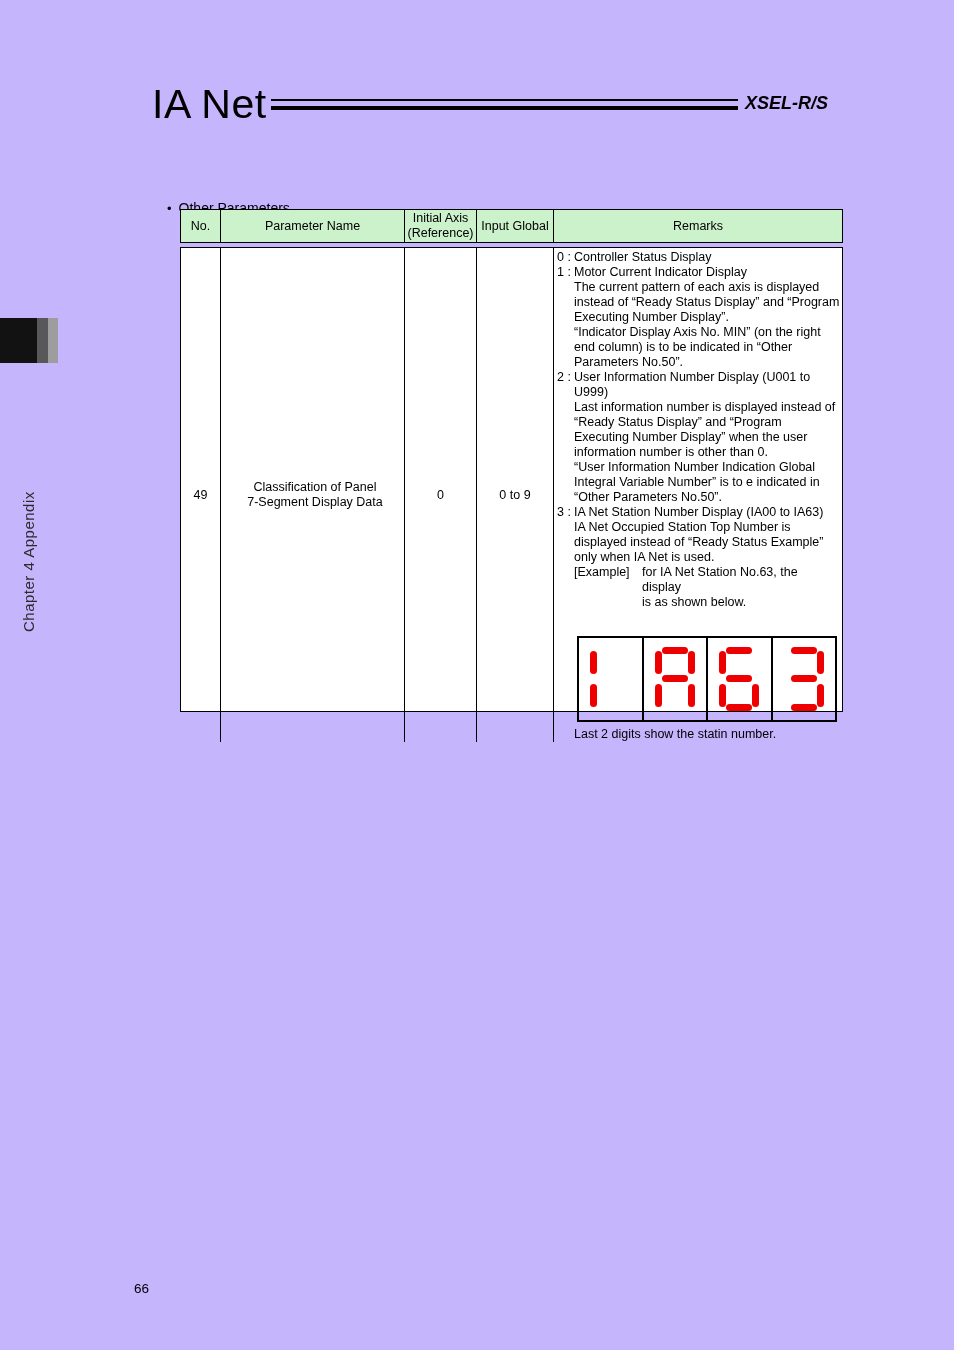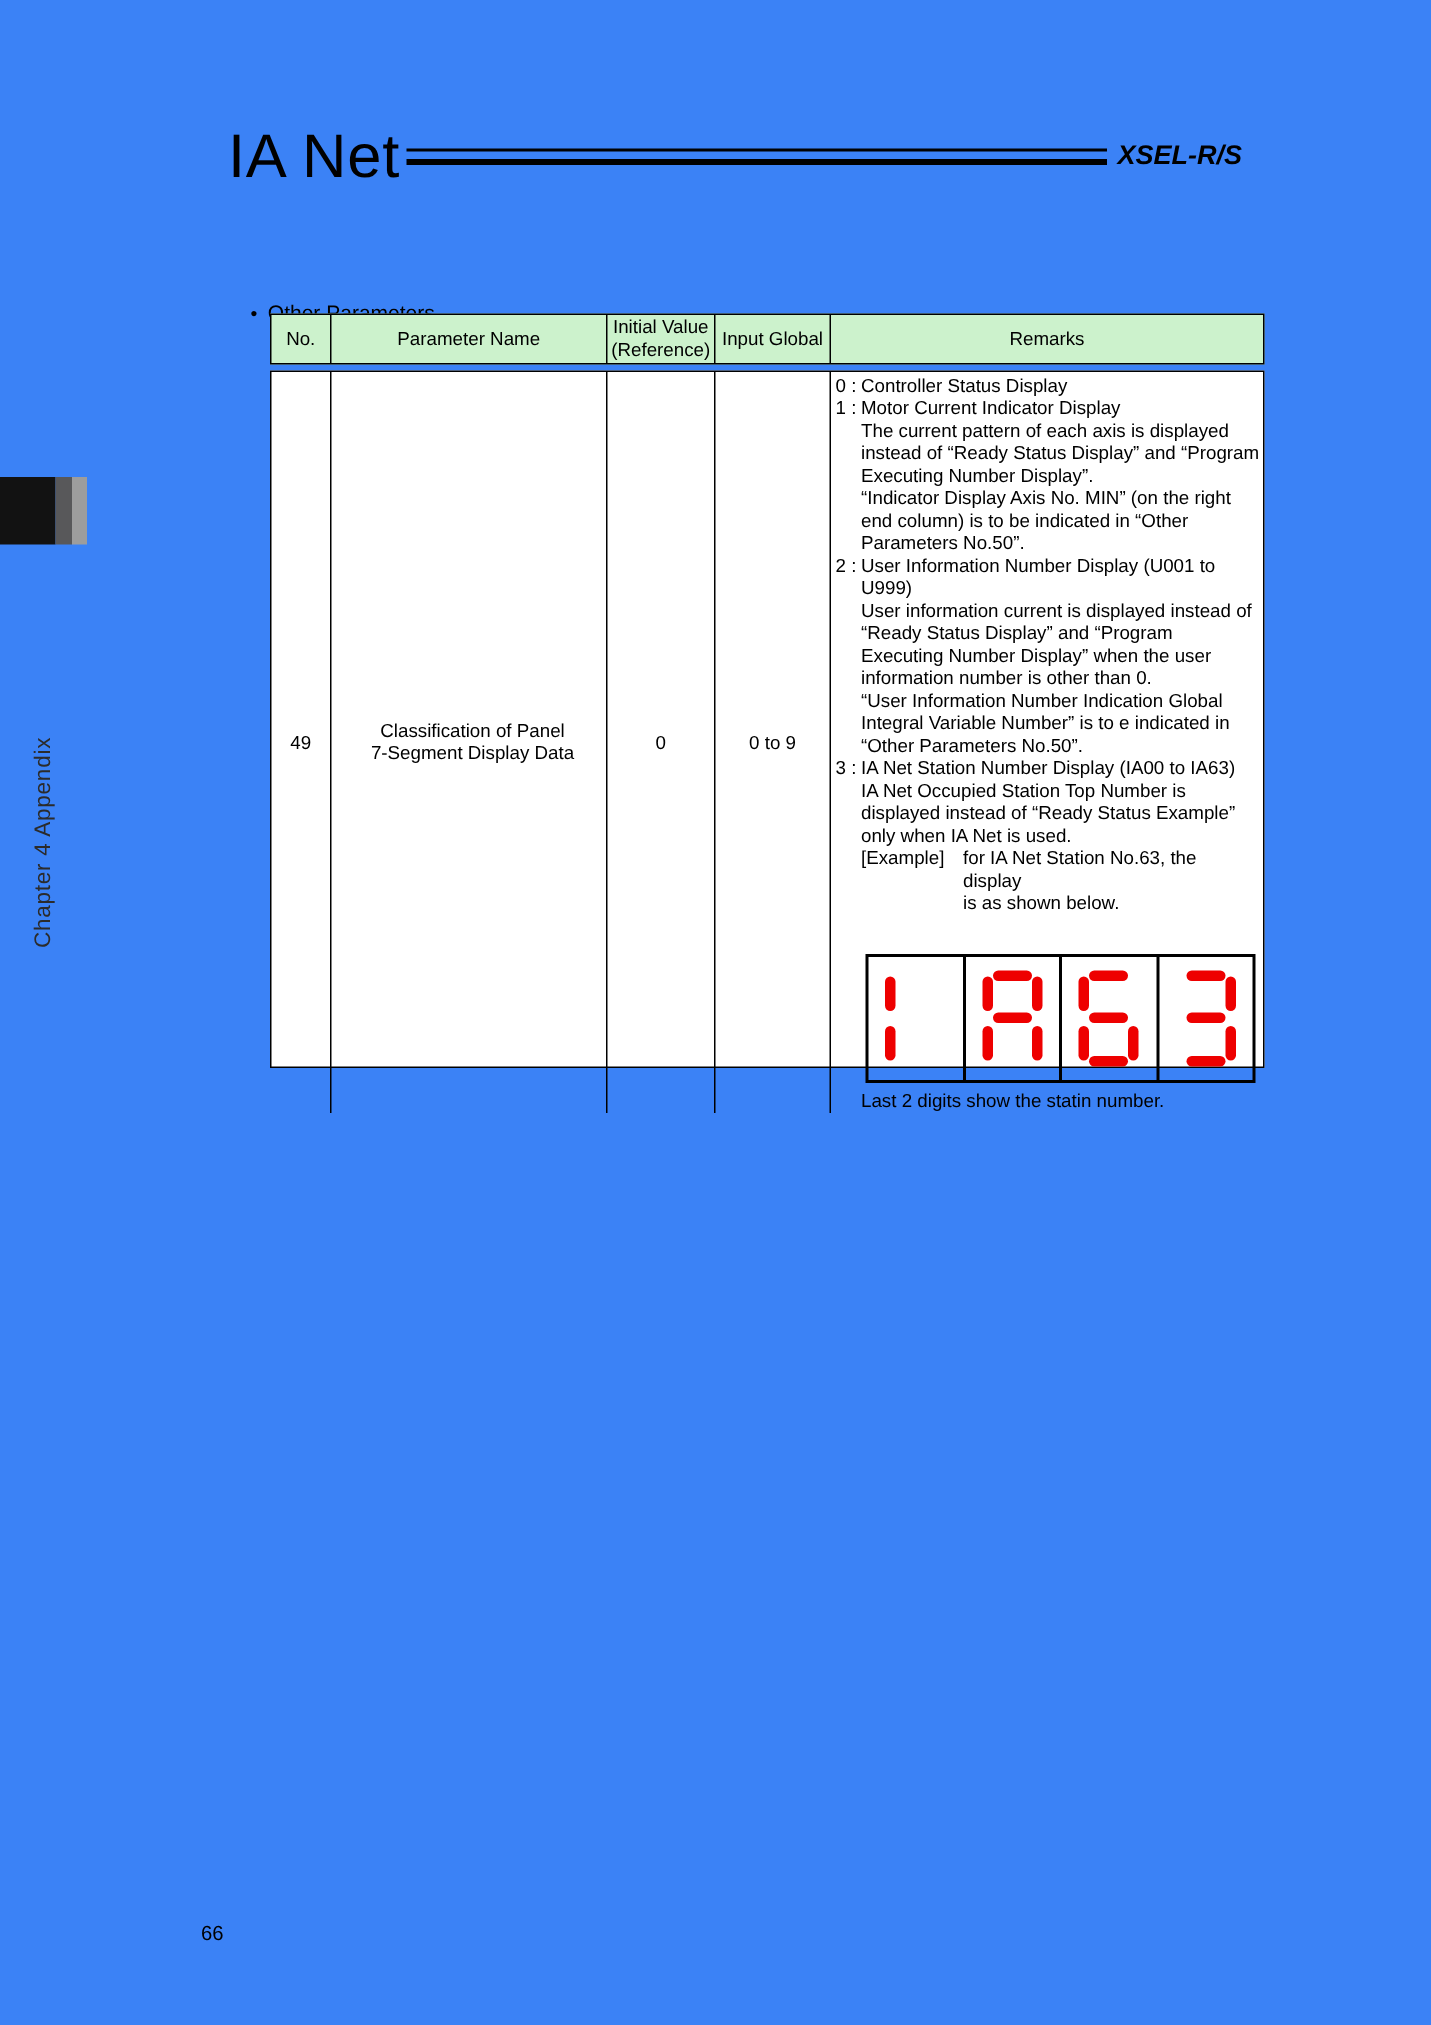--- a/index.html
+++ b/index.html
@@ -1,19 +1,19 @@
 <!DOCTYPE html>
 <html><head>
 <meta charset="utf-8">
 <style>
   html,body { margin:0; padding:0; background:#ffffff; }
   .page {
     position:relative;
     width:954px; height:1350px;
-    background:#3b82f6;
+    background:#c4b5fd;
     font-family:"Liberation Sans", sans-serif;
     color:#000;
     overflow:hidden;
   }
 
   
   .doc-title {
     position:absolute; left:152px; top:82px;
     font-size:41px; line-height:44px; font-weight:400;
     letter-spacing:0.5px; color:#000;
@@ -134,21 +134,21 @@
     <div class="tab-lgray"></div>
   </div>
   <div class="chapter-vert">Chapter 4 Appendix</div>
 
   <div class="section-heading"><span class="bullet">•</span><span>Other Parameters</span></div>
 
   <div class="tbl-header">
     <div class="cell">No.</div>
     <div class="cell">Parameter Name</div>
     <div class="cell">
-      <div>Initial Value</div>
+      <div>Initial Axis</div>
       <div>(Reference)</div>
     </div>
     <div class="cell">Input Global</div>
     <div class="cell">Remarks</div>
   </div>
 
   <div class="tbl-body">
     <div class="cell">49</div>
     <div class="cell left">
       <div>Classification of Panel</div>
@@ -177,21 +177,21 @@
           <div class="rline">end column) is to be indicated in “Other</div>
           <div class="rline">Parameters No.50”.</div>
         </div>
       </div>
 
       <div class="ritem">
         <span class="rnum">2 :</span>
         <div class="rlines">
           <div class="rline">User Information Number Display (U001 to</div>
           <div class="rline">U999)</div>
-          <div class="rline">User information current is displayed instead of</div>
+          <div class="rline">Last information number is displayed instead of</div>
           <div class="rline">“Ready Status Display” and “Program</div>
           <div class="rline">Executing Number Display” when the user</div>
           <div class="rline">information number is other than 0.</div>
           <div class="rline">“User Information Number Indication Global</div>
           <div class="rline">Integral Variable Number” is to e indicated in</div>
           <div class="rline">“Other Parameters No.50”.</div>
         </div>
       </div>
 
       <div class="ritem">

